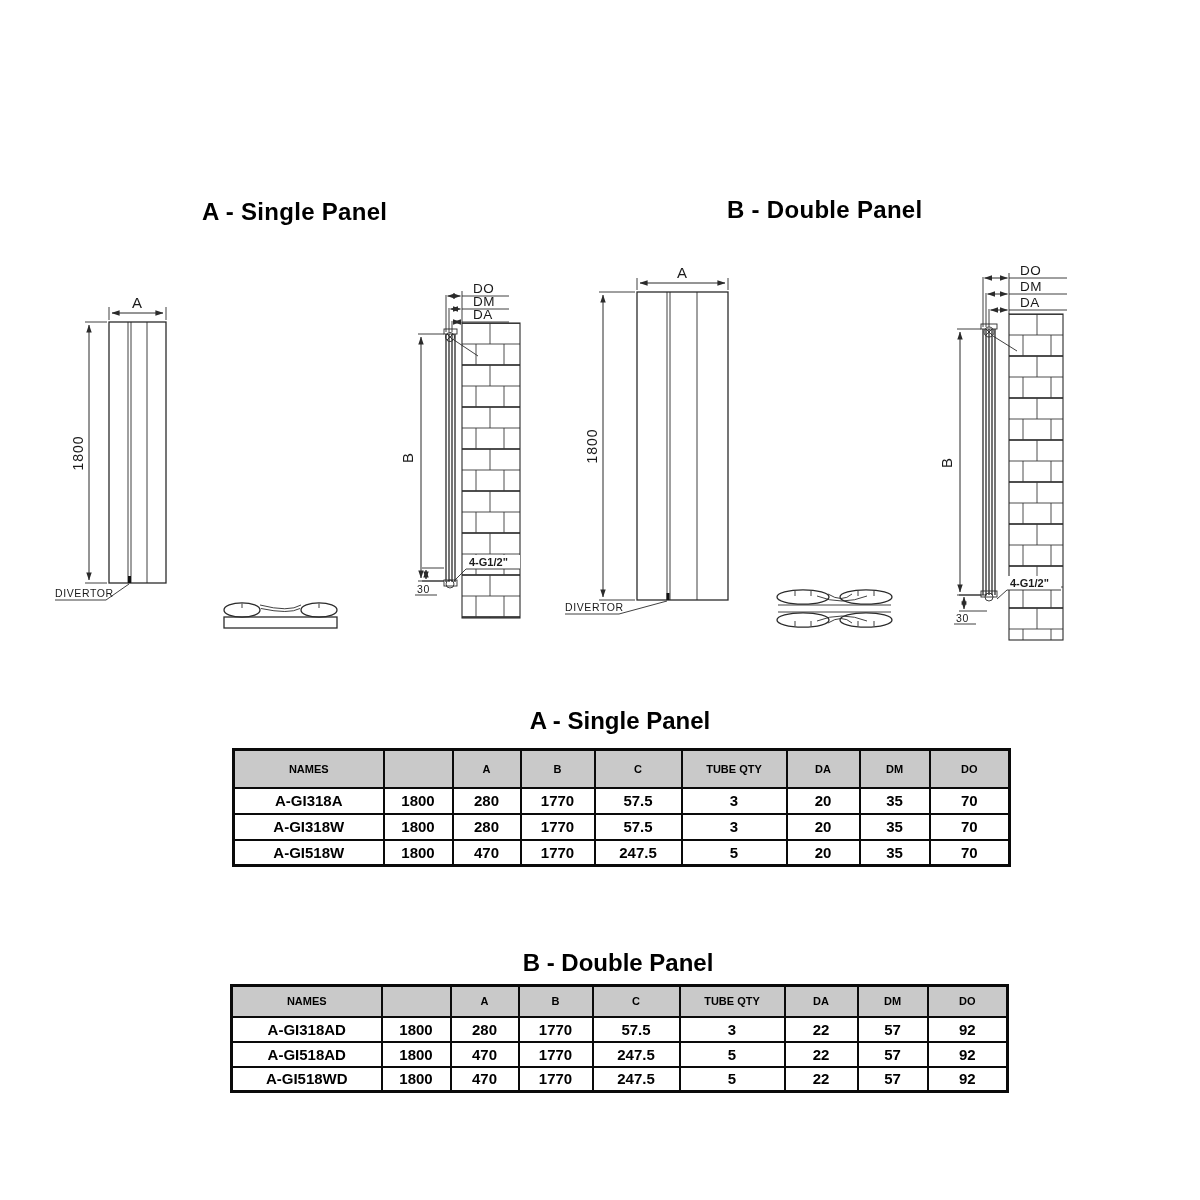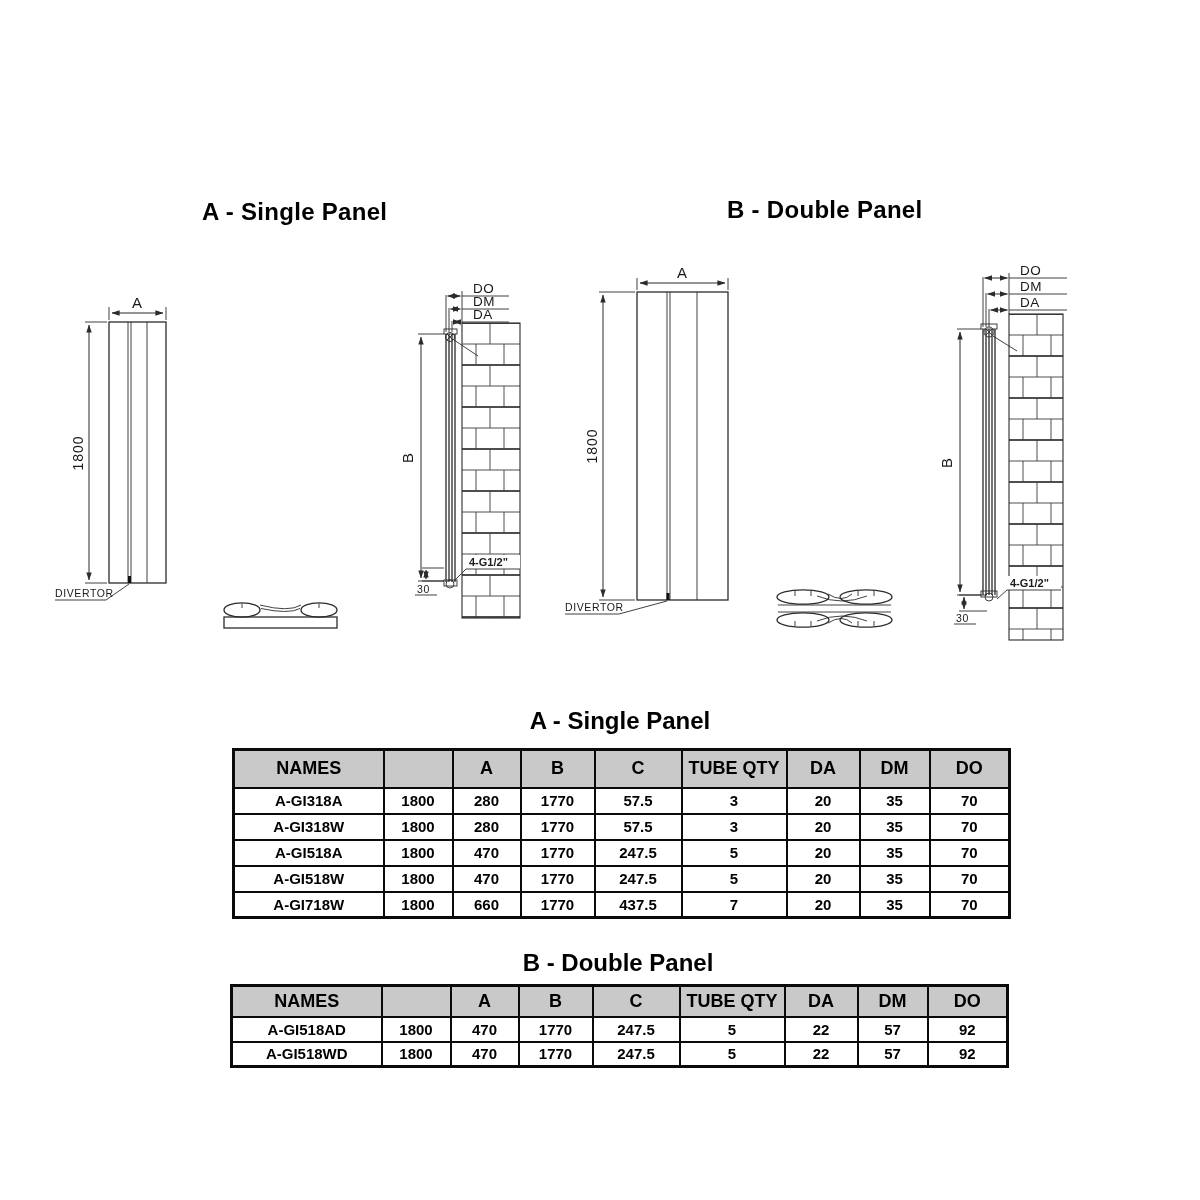--- a/index.html
+++ b/index.html
@@ -12,21 +12,21 @@
   .tn{stroke:#2b2b2b;stroke-width:.9;fill:none;}
   .dim{stroke:#2b2b2b;stroke-width:1;fill:none;}
   .thick{stroke:#111;stroke-width:3;fill:none;}
   .t15{font-size:15px;}
   .t14{font-size:14px;letter-spacing:1px;}
   .t13{font-size:13.5px;letter-spacing:.5px;}
   .t10{font-size:10.5px;letter-spacing:.6px;}
   .t11b{font-size:11px;font-weight:bold;}
   .tbl-title{position:absolute;width:776px;text-align:center;font-size:24px;font-weight:bold;white-space:nowrap;}
   table.spec{position:absolute;width:776px;border-collapse:collapse;table-layout:fixed;border:3px solid #0a0a0a;background:#fff;}
-  table.spec th{background:#c9c9c9;font-size:18px;font-weight:bold;}
+  table.spec th{background:#c9c9c9;font-size:11px;font-weight:bold;}
   table.spec td{font-size:15px;font-weight:bold;}
   table.spec th,table.spec td{border:2px solid #0a0a0a;text-align:center;vertical-align:middle;padding:0;overflow:hidden;}
   #table-single thead tr{height:38px;}
   #table-single tbody tr{height:26px;}
   #table-double thead tr{height:31px;}
   #table-double tbody tr{height:25px;}
 </style>
 </head>
 <body>
 
@@ -207,48 +207,26 @@
           <td>1800</td>
           <td>280</td>
           <td>1770</td>
           <td>57.5</td>
           <td>3</td>
           <td>20</td>
           <td>35</td>
           <td>70</td>
         </tr>
         <tr>
-          <td>A-GI518A</td>
+          <td>A-GI518W</td>
           <td>1800</td>
           <td>470</td>
           <td>1770</td>
           <td>247.5</td>
           <td>5</td>
-          <td>20</td>
-          <td>35</td>
-          <td>70</td>
-        </tr>
-        <tr>
-          <td>A-GI518W</td>
-          <td>1800</td>
-          <td>470</td>
-          <td>1770</td>
-          <td>247.5</td>
-          <td>5</td>
-          <td>20</td>
-          <td>35</td>
-          <td>70</td>
-        </tr>
-        <tr>
-          <td>A-GI718W</td>
-          <td>1800</td>
-          <td>660</td>
-          <td>1770</td>
-          <td>437.5</td>
-          <td>7</td>
           <td>20</td>
           <td>35</td>
           <td>70</td>
         </tr>
       </tbody>
   </table>
 
   <div class="tbl-title" style="left:230px;top:949px;">B - Double Panel</div>
   <table class="spec" id="table-double" style="left:230px;top:984px;">
     <colgroup>
@@ -270,20 +248,31 @@
           <th>B</th>
           <th>C</th>
           <th>TUBE QTY</th>
           <th>DA</th>
           <th>DM</th>
           <th>DO</th>
         </tr>
     </thead>
     <tbody>
         <tr>
+          <td>A-GI318AD</td>
+          <td>1800</td>
+          <td>280</td>
+          <td>1770</td>
+          <td>57.5</td>
+          <td>3</td>
+          <td>22</td>
+          <td>57</td>
+          <td>92</td>
+        </tr>
+        <tr>
           <td>A-GI518AD</td>
           <td>1800</td>
           <td>470</td>
           <td>1770</td>
           <td>247.5</td>
           <td>5</td>
           <td>22</td>
           <td>57</td>
           <td>92</td>
         </tr>

